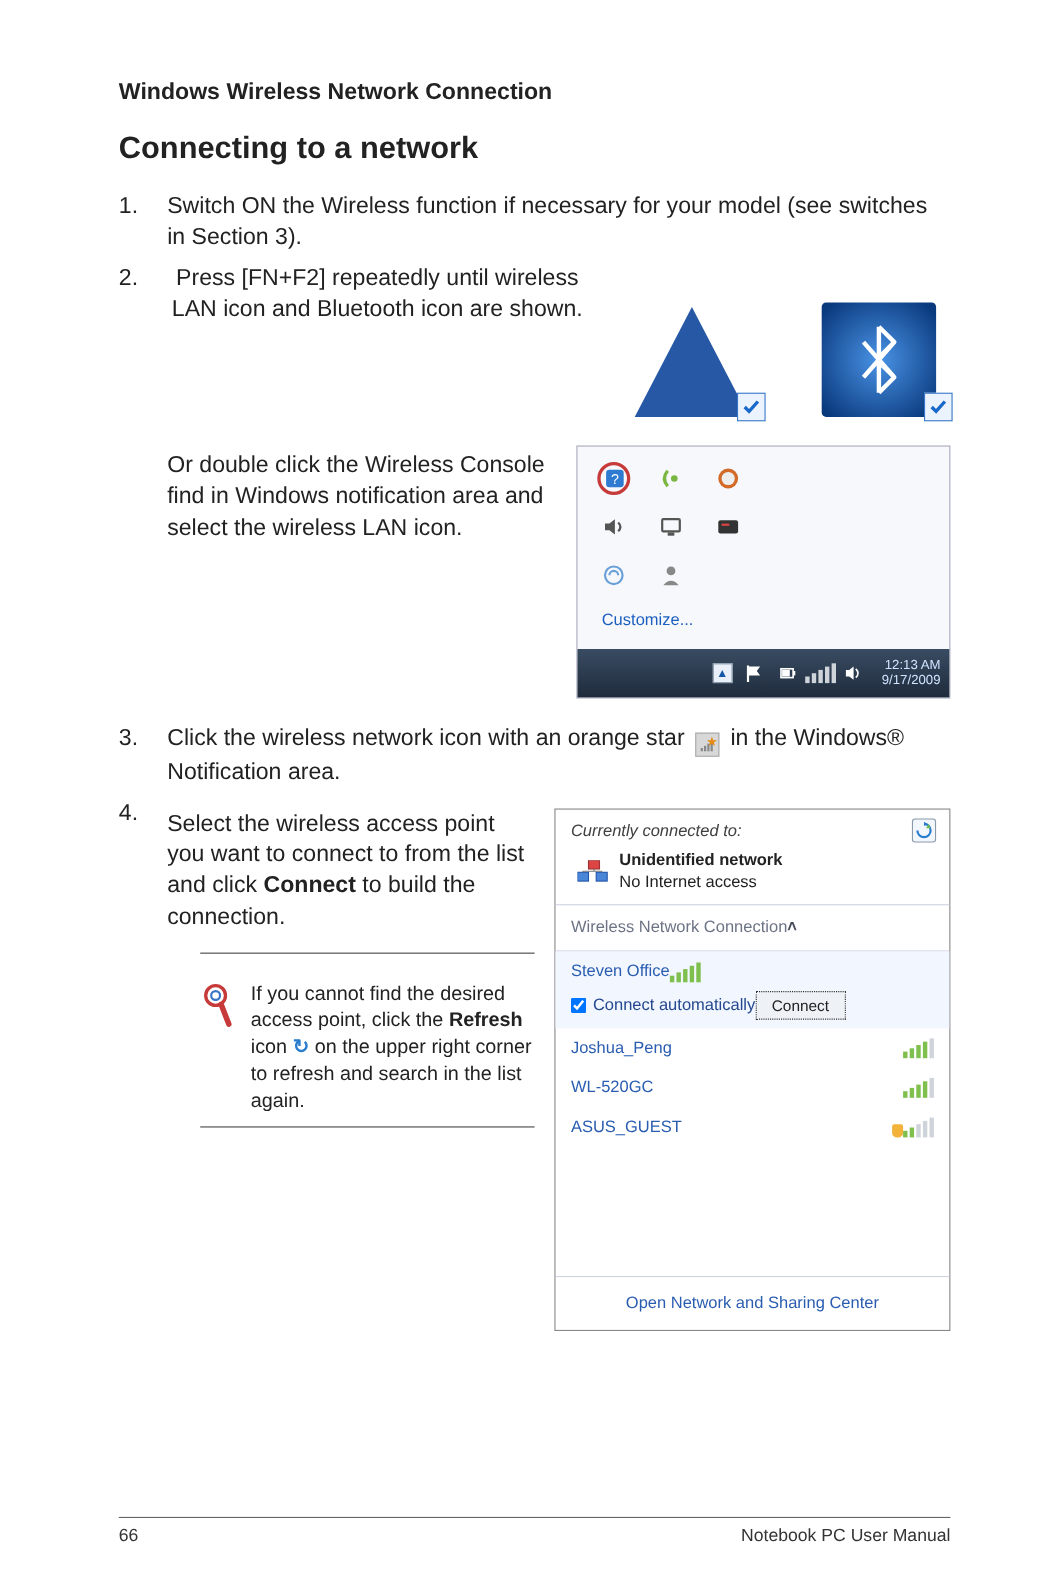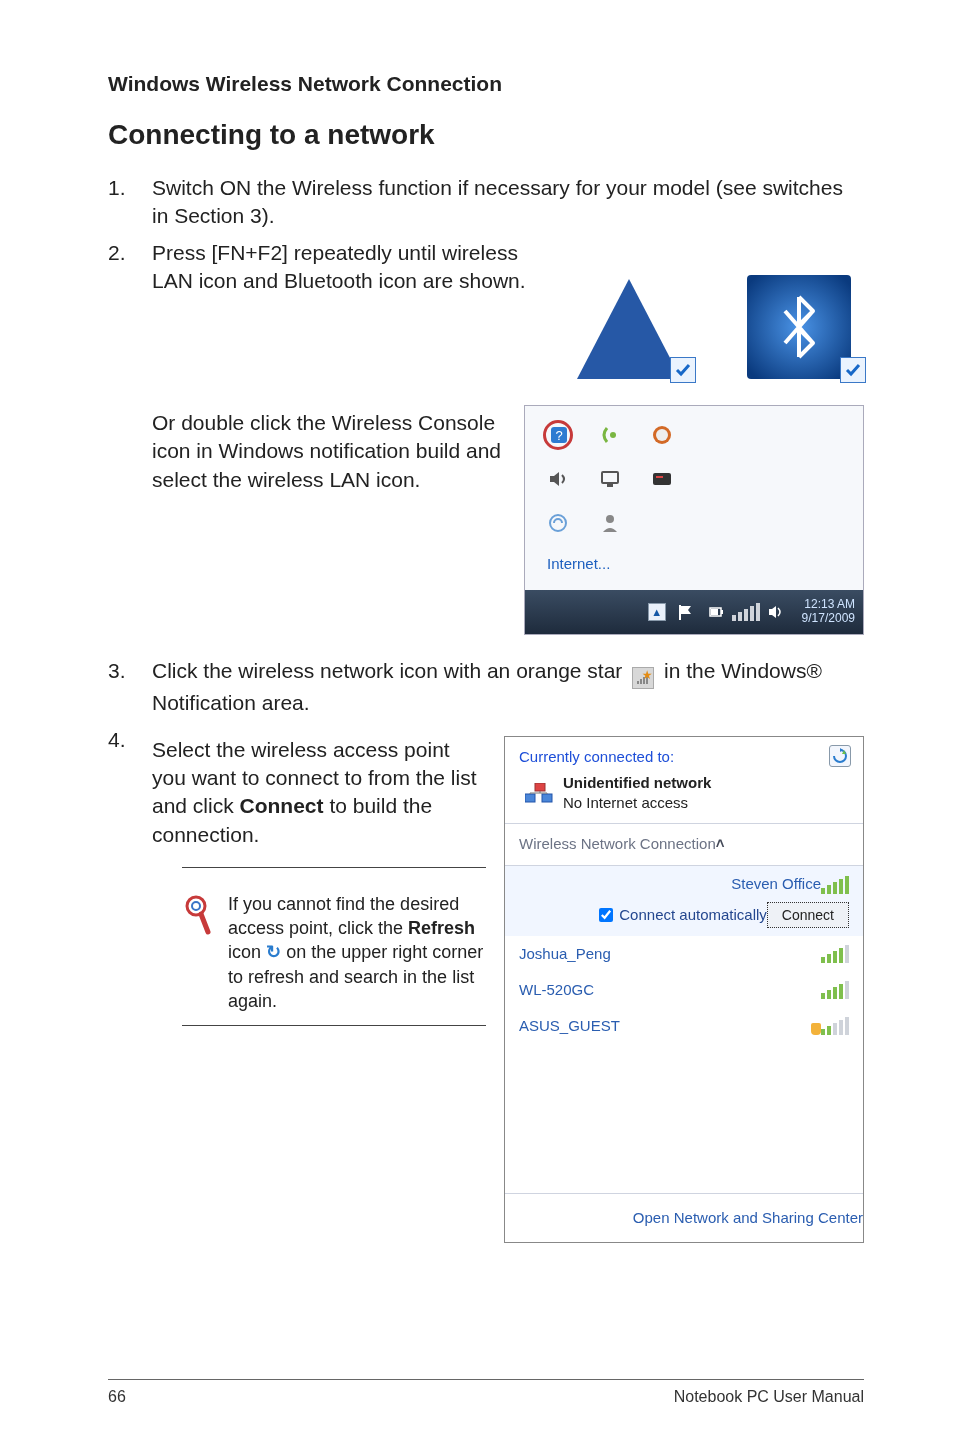--- a/index.html
+++ b/index.html
@@ -12,21 +12,21 @@
     padding: 70px 90px 30px 108px;
     position: relative;
     line-height: 1.35;
   }
   h1 { font-size: 21px; font-weight: 700; margin-bottom: 18px; }
   h2 { font-size: 28px; font-weight: 700; margin-bottom: 20px; }
   ol.main { list-style: none; font-size: 21px; }
   ol.main > li { display: flex; margin-bottom: 8px; }
   ol.main > li > .num { min-width: 44px; }
   ol.main > li > .content { flex: 1; }
-  .row-2 { display: flex; align-items: flex-start; gap: 18px; }
+  .row-2 { display: flex; align-items: flex-start; gap: 18px; text-align: center; }
   .row-2 .text-col { flex: 1; }
   
   .icon-pair { display: flex; gap: 40px; margin-left: 12px; }
   .wifi-pyr { position: relative; width: 130px; height: 140px; display:flex; align-items:flex-end; }
   .bt-sq { position: relative; width: 130px; height: 140px; display:flex; align-items:flex-end; }
   .pyr {
     width: 0; height: 0;
     border-left: 52px solid transparent;
     border-right: 52px solid transparent;
     border-bottom: 100px solid #2658a6;
@@ -71,46 +71,46 @@
   .row-4 .left p b { font-weight:700; }
   
   .note { display:flex; gap:10px; margin-top:18px; border-top:1px solid #444; border-bottom:1px solid #444; padding:24px 0 12px 2px; margin-left:30px;}
   .note .ic { min-width:34px; padding-top:2px; }
   .note .txt { font-size:18px; line-height:1.35; }
   .refresh-ic { display:inline-block; color:#2a7cce; font-weight:bold; }
   
   .net-fly { width:360px; border:1px solid #888; background:#fff; font-size:15px; }
   .net-fly .sect { border-bottom:1px solid #cfd4e0; }
   .cc { padding:10px 14px 10px 14px; display:flex; flex-direction:column; gap:6px; position:relative;}
-  .cc-head { color:#1d4ed8; }
+  .cc-head { color:#404040;font-style:italic; }
   .cc .ref { position:absolute; right:12px; top:8px; width:22px; height:22px; border:1px solid #89a; border-radius:3px; display:flex; align-items:center; justify-content:center; background:#f2f6fd;}
   .unid { display:flex; gap:10px; align-items:center; padding-left:6px; }
   .unid .neticon { width:28px; height:20px; }
   .unid .lbls b { font-weight:700; }
   .wnc { color:#6c7385; padding:10px 14px; display:flex; }
   .wnc .chev { color:#454a59; font-weight:bold; }
   .ap { padding:8px 14px; display:flex; justify-content:space-between; align-items:center; color:#2a5db0; }
-  .ap.sel { background:#f1f6ff; flex-direction:column; align-items:flex-end; gap:8px; }
+  .ap.sel { background:#f1f6ff; flex-direction:column; align-items:flex-start; gap:8px; }
   .ap .row1 { display:flex; justify-content:space-between; }
   .bars { display:inline-flex; gap:2px; align-items:flex-end; }
   .bars i{ width:4px; background:#7fbf4d; display:block; }
   .bars.grey i{ background:#cfd3da; }
   .bars i:nth-child(1){height:6px;} .bars i:nth-child(2){height:9px;}
   .bars i:nth-child(3){height:12px;} .bars i:nth-child(4){height:15px;}
   .bars i:nth-child(5){height:18px;}
   .yshield{position:relative;}
   .yshield::before{content:"";position:absolute;left:-10px;top:6px;width:10px;height:12px;background: #f3b23a;border-radius:2px 2px 4px 4px;}
   .connect-row{ display:flex; justify-content:space-between; align-items:center; }
   .connect-row label{ color:#24478f; display:flex; gap:6px; align-items:center;}
   .connect-row input{ width:14px; height:14px; }
   .connect-btn{
     border:1px dotted #333; background:#eef1f6; padding:4px 14px; font-size:14px; color:#222;
   }
   .empty-space{ height:116px; }
-  .open-center{ text-align:right; padding:14px 0; color:#2a5db0; border-top:1px solid #cfd4e0;margin-top:32px;}
+  .open-center{ text-align:center; padding:14px 0; color:#2a5db0; border-top:1px solid #cfd4e0;}
   footer {
     position:absolute; left:108px; right:90px; bottom:30px;
     border-top:1px solid #666; padding-top:6px;
     display:flex; justify-content:space-between; font-size:16px; color:#333;
   }
 </style>
 </head>
 <body>
 
 <h1>Windows Wireless Network Connection</h1>
@@ -145,21 +145,21 @@
             <div class="tick-box">
               <svg width="16" height="16">
                   <path d="M2 8 L6 12 L14 3"></path>
                 </svg>
             </div>
           </div>
         </div>
       </div>
 
       <div class="row-console">
-        <div class="text-col">Or double click the Wireless Console icon in Windows notification build and select the wireless LAN icon.</div>
+        <div class="text-col">Or double click the Wireless Console find in Windows notification area and select the wireless LAN icon.</div>
         <div class="tray-panel">
           <div class="tray-inner">
             <div class="tray-row">
               <span class="sq circle-red">
                 <svg width="22" height="22">
                     <rect x="3" y="3" width="16" height="16" rx="3" fill="#2e7bd1"></rect>
                     <text x="11" y="16" text-anchor="middle" font-size="13" fill="#fff">?</text>
                   </svg>
               </span>
               <span class="sq">
@@ -202,21 +202,21 @@
                     <path d="M7 11a4 4 0 0 1 8 0" fill="none" stroke="#6aa0d8" stroke-width="2"></path>
                   </svg>
               </span>
               <span class="sq">
                 <svg width="22" height="22">
                     <circle cx="11" cy="7" r="4" fill="#888"></circle>
                     <path d="M4 20 Q11 12 18 20" fill="#888"></path>
                   </svg>
               </span>
             </div>
-            <div class="customize">Internet...</div>
+            <div class="customize">Customize...</div>
           </div>
           <div class="taskbar">
             <span class="arrow-box">▲</span>
             <span class="sys-ico">
               <svg width="18" height="18">
                   <path d="M3 2 V17" stroke="#fff" stroke-width="2"></path>
                   <path d="M3 3 H14 L11 7 L14 11 H3" fill="#fff"></path>
                 </svg>
             </span>
             <span class="sys-ico">

